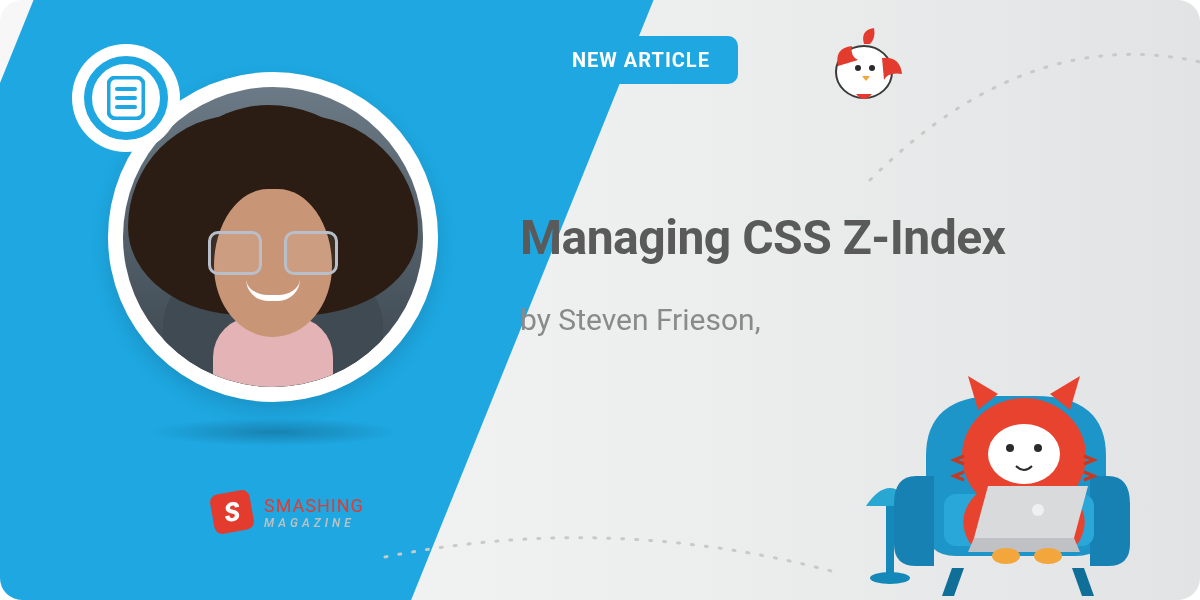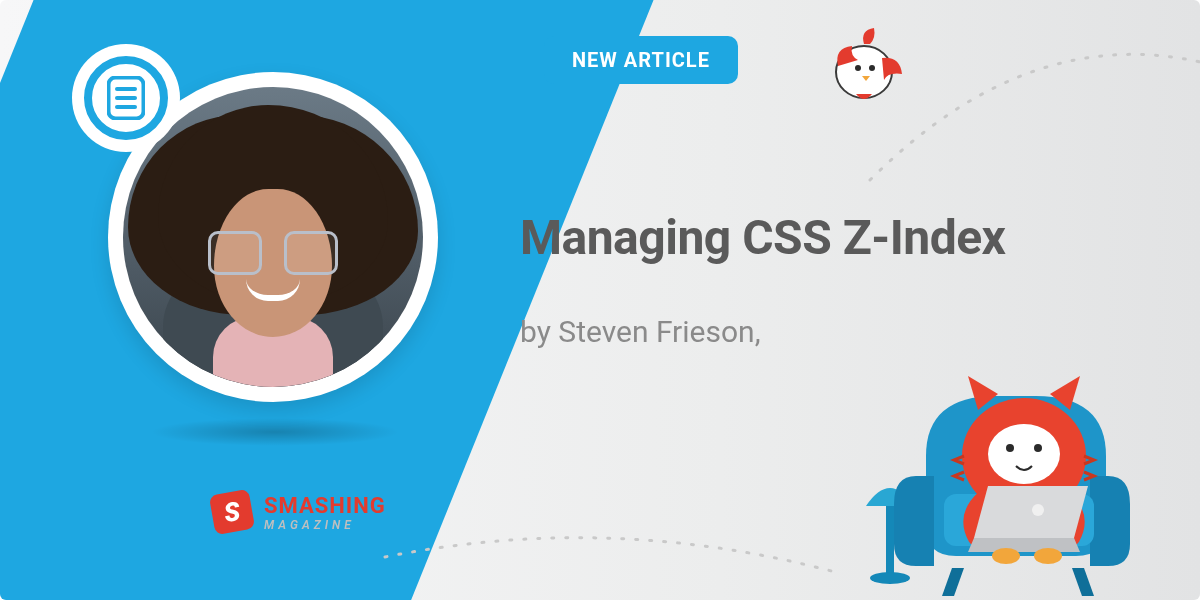--- a/index.html
+++ b/index.html
@@ -3,21 +3,21 @@
 <meta charset="utf-8">
 <style>
   * { margin: 0; padding: 0; box-sizing: border-box; }
   html, body { width: 1200px; height: 600px; overflow: hidden; font-family: -apple-system, BlinkMacSystemFont, "Segoe UI", Roboto, Helvetica, Arial, sans-serif; }
 
   .card {
     position: relative;
     width: 1200px;
     height: 600px;
     background: linear-gradient(90deg, #f7f7f8 0%, #eceded 60%, #e2e3e4 100%);
-    border-radius: 6px;
+    border-radius: 22px;
     overflow: hidden;
     padding-left: 12px;
   }
   
   .blue-wedge2 {
     position: absolute;
     left: -120px;
     top: -120px;
     width: 620px;
     height: 1000px;
@@ -169,21 +169,21 @@
     color: #5a5a5a;
     font-size: 48px;
     line-height: 1.18;
     font-weight: 700;
     letter-spacing: -0.5px;
     margin-top: 42px;
   }
   .byline {
     position: absolute;
     left: 520px;
-    top: 312px;
+    top: 300px;
     color: #8a8a8a;
     font-size: 30px;
     line-height: 1.35;
     font-weight: 400;
   }
 
   
   .brand {
     position: absolute;
     left: 212px;
@@ -195,21 +195,21 @@
   .brand .mark {
     width: 40px; height: 40px;
     background: #e33b2e;
     border-radius: 8px;
     transform: rotate(-10deg);
     position: relative;
     display:flex;align-items:center;justify-content:center;
     color:#fff;font-weight:900;font-size:26px;font-style:italic;
   }
   .brand .text .t1 {
-    color: #e33b2e; font-weight: 700; font-size: 22px; letter-spacing: 1px;
+    color: #e33b2e; font-weight: 400; font-size: 18px; letter-spacing: 1px;
   }
   .brand .text .t2 {
     color: #bfbfbf; font-size: 12px; letter-spacing: 4px; font-weight: 600; font-style: italic;
   }
 
   
   .mascot {
     position: absolute;
     right: 14px;
     bottom: -6px;

